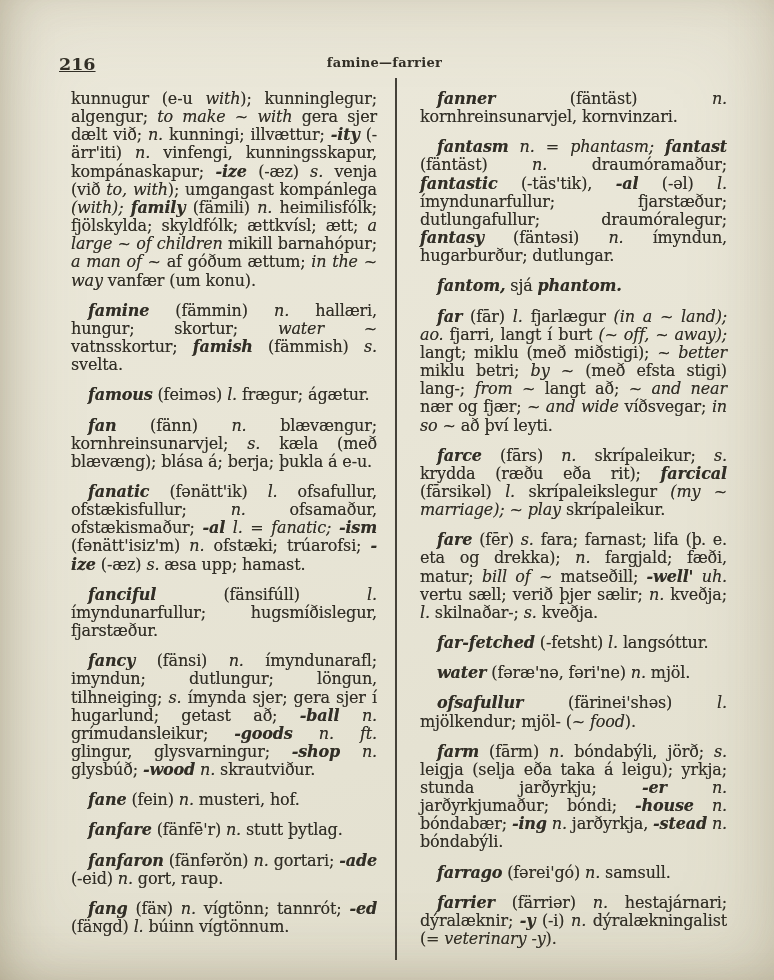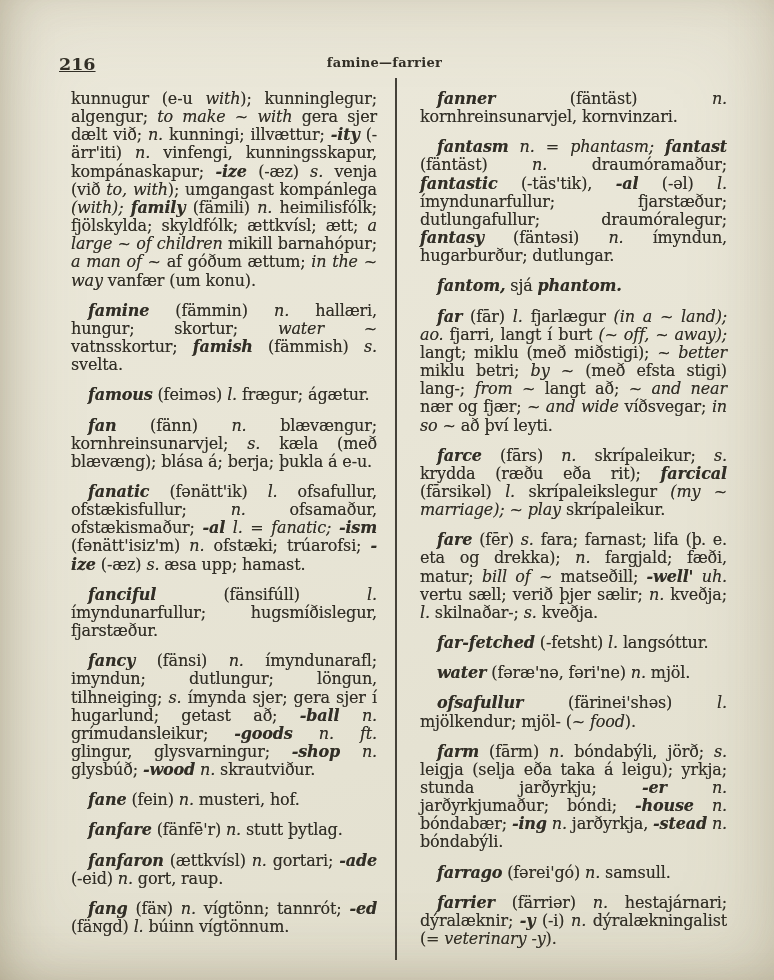--- a/index.html
+++ b/index.html
@@ -52,21 +52,21 @@
     <div class="col col-left">
         <p class="entry"><span class="seg-n">kunnugur (e-u </span><span class="seg-i">with</span><span class="seg-n">); kunninglegur; algengur; </span><span class="seg-i">to make ~ with</span><span class="seg-n"> gera sjer dælt við; </span><span class="seg-i">n.</span><span class="seg-n"> kunningi; illvættur; </span><span class="seg-b">-ity</span><span class="seg-n"> (-ärr'iti) </span><span class="seg-i">n.</span><span class="seg-n"> vinfengi, kunningsskapur, kompánaskapur; </span><span class="seg-b">-ize</span><span class="seg-n"> (-æz) </span><span class="seg-i">s.</span><span class="seg-n"> venja (við </span><span class="seg-i">to, with</span><span class="seg-n">); umgangast kompánlega </span><span class="seg-i">(with);</span><span class="seg-n"> </span><span class="seg-b">family</span><span class="seg-n"> (fämili) </span><span class="seg-i">n.</span><span class="seg-n"> heimilisfólk; fjölskylda; skyldfólk; ættkvísl; ætt; </span><span class="seg-i">a large ~ of children</span><span class="seg-n"> mikill barnahópur; </span><span class="seg-i">a man of ~</span><span class="seg-n"> af góðum ættum; </span><span class="seg-i">in the ~ way</span><span class="seg-n"> vanfær (um konu).</span></p>
         <p class="entry indent"><span class="seg-b">famine</span><span class="seg-n"> (fämmin) </span><span class="seg-i">n.</span><span class="seg-n"> hallæri, hungur; skortur; </span><span class="seg-i">water ~</span><span class="seg-n"> vatnsskortur; </span><span class="seg-b">famish</span><span class="seg-n"> (fämmish) </span><span class="seg-i">s.</span><span class="seg-n"> svelta.</span></p>
         <p class="entry indent"><span class="seg-b">famous</span><span class="seg-n"> (feiməs) </span><span class="seg-i">l.</span><span class="seg-n"> frægur; ágætur.</span></p>
         <p class="entry indent"><span class="seg-b">fan</span><span class="seg-n"> (fänn) </span><span class="seg-i">n.</span><span class="seg-n"> blævængur; kornhreinsunarvjel; </span><span class="seg-i">s.</span><span class="seg-n"> kæla (með blævæng); blása á; berja; þukla á e-u.</span></p>
         <p class="entry indent"><span class="seg-b">fanatic</span><span class="seg-n"> (fənätt'ik) </span><span class="seg-i">l.</span><span class="seg-n"> ofsafullur, ofstækisfullur; </span><span class="seg-i">n.</span><span class="seg-n"> ofsamaður, ofstækismaður; </span><span class="seg-b">-al</span><span class="seg-n"> </span><span class="seg-i">l.</span><span class="seg-n"> = </span><span class="seg-i">fanatic;</span><span class="seg-n"> </span><span class="seg-b">-ism</span><span class="seg-n"> (fənätt'isiz'm) </span><span class="seg-i">n.</span><span class="seg-n"> ofstæki; trúarofsi; </span><span class="seg-b">-ize</span><span class="seg-n"> (-æz) </span><span class="seg-i">s.</span><span class="seg-n"> æsa upp; hamast.</span></p>
         <p class="entry indent"><span class="seg-b">fanciful</span><span class="seg-n"> (fänsifúll) </span><span class="seg-i">l.</span><span class="seg-n"> ímyndunarfullur; hugsmíðislegur, fjarstæður.</span></p>
         <p class="entry indent"><span class="seg-b">fancy</span><span class="seg-n"> (fänsi) </span><span class="seg-i">n.</span><span class="seg-n"> ímyndunarafl; imyndun; dutlungur; löngun, tilhneiging; </span><span class="seg-i">s.</span><span class="seg-n"> ímynda sjer; gera sjer í hugarlund; getast að; </span><span class="seg-b">-ball</span><span class="seg-n"> </span><span class="seg-i">n.</span><span class="seg-n"> grímudansleikur; </span><span class="seg-b">-goods</span><span class="seg-n"> </span><span class="seg-i">n. ft.</span><span class="seg-n"> glingur, glysvarningur; </span><span class="seg-b">-shop</span><span class="seg-n"> </span><span class="seg-i">n.</span><span class="seg-n"> glysbúð; </span><span class="seg-b">-wood</span><span class="seg-n"> </span><span class="seg-i">n.</span><span class="seg-n"> skrautviður.</span></p>
         <p class="entry indent"><span class="seg-b">fane</span><span class="seg-n"> (fein) </span><span class="seg-i">n.</span><span class="seg-n"> musteri, hof.</span></p>
         <p class="entry indent"><span class="seg-b">fanfare</span><span class="seg-n"> (fänfē'r) </span><span class="seg-i">n.</span><span class="seg-n"> stutt þytlag.</span></p>
-        <p class="entry indent"><span class="seg-b">fanfaron</span><span class="seg-n"> (ættkvísl) </span><span class="seg-i">n.</span><span class="seg-n"> gortari; </span><span class="seg-b">-ade</span><span class="seg-n"> (-eid) </span><span class="seg-i">n.</span><span class="seg-n"> gort, raup.</span></p>
+        <p class="entry indent"><span class="seg-b">fanfaron</span><span class="seg-n"> (fänfərŏn) </span><span class="seg-i">n.</span><span class="seg-n"> gortari; </span><span class="seg-b">-ade</span><span class="seg-n"> (-eid) </span><span class="seg-i">n.</span><span class="seg-n"> gort, raup.</span></p>
         <p class="entry indent"><span class="seg-b">fang</span><span class="seg-n"> (fäɴ) </span><span class="seg-i">n.</span><span class="seg-n"> vígtönn; tannrót; </span><span class="seg-b">-ed</span><span class="seg-n"> (fäɴgd) </span><span class="seg-i">l.</span><span class="seg-n"> búinn vígtönnum.</span></p>
       </div>
     <div class="divider"></div>
     <div class="col col-right">
         <p class="entry indent"><span class="seg-b">fanner</span><span class="seg-n"> (fäntäst) </span><span class="seg-i">n.</span><span class="seg-n"> kornhreinsunarvjel, kornvinzari.</span></p>
         <p class="entry indent"><span class="seg-b">fantasm</span><span class="seg-n"> </span><span class="seg-i">n.</span><span class="seg-n"> = </span><span class="seg-i">phantasm;</span><span class="seg-n"> </span><span class="seg-b">fantast</span><span class="seg-n"> (fäntäst) </span><span class="seg-i">n.</span><span class="seg-n"> draumóramaður; </span><span class="seg-b">fantastic</span><span class="seg-n"> (-täs'tik), </span><span class="seg-b">-al</span><span class="seg-n"> (-əl) </span><span class="seg-i">l.</span><span class="seg-n"> ímyndunarfullur; fjarstæður; dutlungafullur; draumóralegur; </span><span class="seg-b">fantasy</span><span class="seg-n"> (fäntəsi) </span><span class="seg-i">n.</span><span class="seg-n"> ímyndun, hugarburður; dutlungar.</span></p>
         <p class="entry indent"><span class="seg-b">fantom,</span><span class="seg-n"> sjá </span><span class="seg-bi">phantom.</span></p>
         <p class="entry indent"><span class="seg-b">far</span><span class="seg-n"> (fār) </span><span class="seg-i">l.</span><span class="seg-n"> fjarlægur </span><span class="seg-i">(in a ~ land);</span><span class="seg-n"> </span><span class="seg-i">ao.</span><span class="seg-n"> fjarri, langt í burt </span><span class="seg-i">(~ off, ~ away);</span><span class="seg-n"> langt; miklu (með miðstigi); </span><span class="seg-i">~ better</span><span class="seg-n"> miklu betri; </span><span class="seg-i">by ~</span><span class="seg-n"> (með efsta stigi) lang-; </span><span class="seg-i">from ~</span><span class="seg-n"> langt að; </span><span class="seg-i">~ and near</span><span class="seg-n"> nær og fjær; </span><span class="seg-i">~ and wide</span><span class="seg-n"> víðsvegar; </span><span class="seg-i">in so ~</span><span class="seg-n"> að því leyti.</span></p>
         <p class="entry indent"><span class="seg-b">farce</span><span class="seg-n"> (fārs) </span><span class="seg-i">n.</span><span class="seg-n"> skrípaleikur; </span><span class="seg-i">s.</span><span class="seg-n"> krydda (ræðu eða rit); </span><span class="seg-b">farcical</span><span class="seg-n"> (fārsikəl) </span><span class="seg-i">l.</span><span class="seg-n"> skrípaleikslegur </span><span class="seg-i">(my ~ marriage); ~ play</span><span class="seg-n"> skrípaleikur.</span></p>
         <p class="entry indent"><span class="seg-b">fare</span><span class="seg-n"> (fēr) </span><span class="seg-i">s.</span><span class="seg-n"> fara; farnast; lifa (þ. e. eta og drekka); </span><span class="seg-i">n.</span><span class="seg-n"> fargjald; fæði, matur; </span><span class="seg-i">bill of ~</span><span class="seg-n"> matseðill; </span><span class="seg-b">-well'</span><span class="seg-n"> </span><span class="seg-i">uh.</span><span class="seg-n"> vertu sæll; verið þjer sælir; </span><span class="seg-i">n.</span><span class="seg-n"> kveðja; </span><span class="seg-i">l.</span><span class="seg-n"> skilnaðar-; </span><span class="seg-i">s.</span><span class="seg-n"> kveðja.</span></p>

